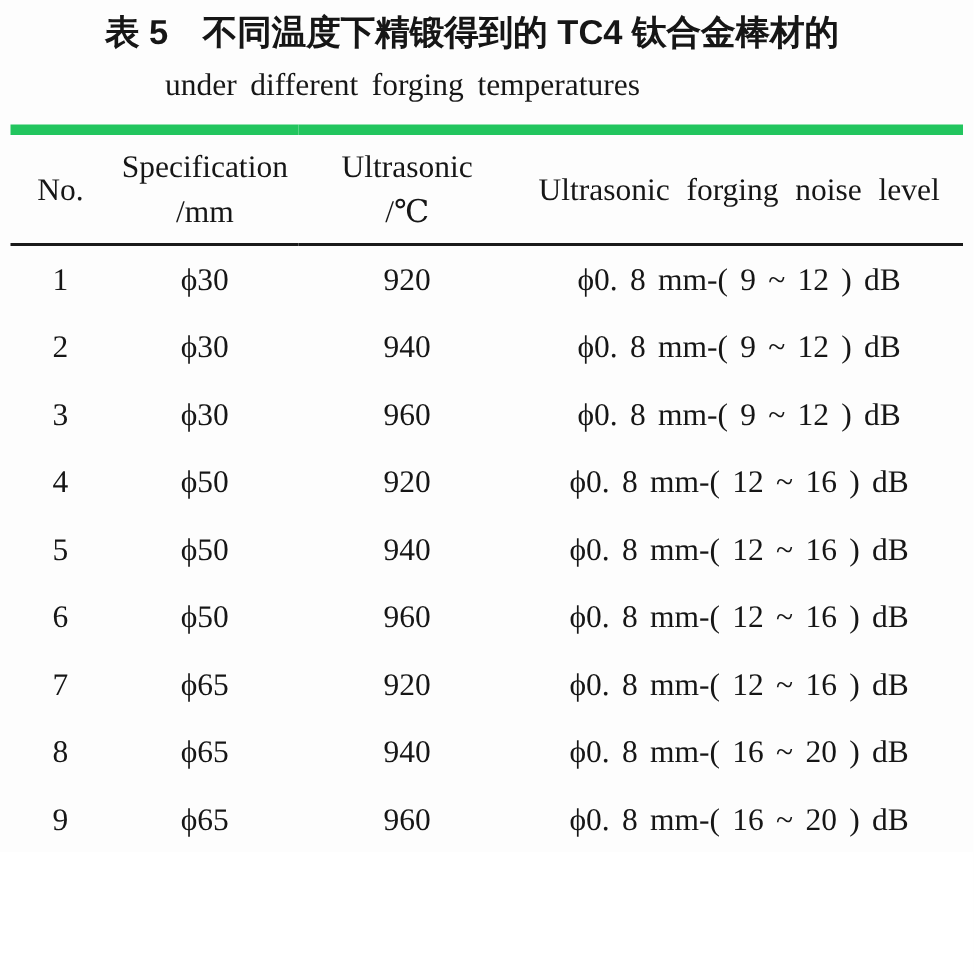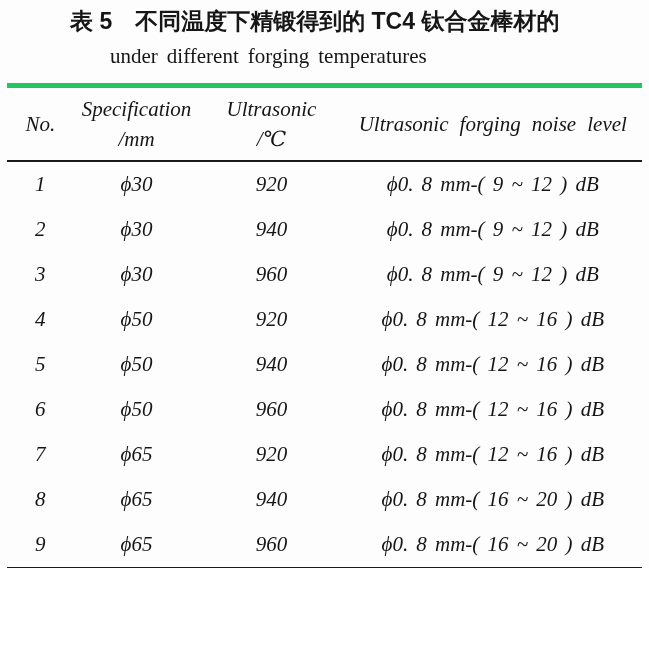--- a/index.html
+++ b/index.html
@@ -27,24 +27,23 @@
     white-space: pre;
     word-spacing: 0.18em;
   }
   .caption-en-line1 { margin-left: 18px; margin-top: 9px; }
   .caption-en-line2 { margin-left: 110px; }
   table.data-table {
     border-collapse: collapse;
     table-layout: fixed;
     width: 635px;
     margin: 9px 0 0 7px;
-    border-top: 5px solid #22c55e;
+    border-top: 7px solid #22c55e;
     border-bottom: 3px solid #1a1a1a;
     font-size: 21px;
-    font-style: italic;
   }
   table.data-table thead th {
     border-bottom: 2px solid #1a1a1a;
     font-weight: normal;
     height: 72px;
     text-align: center;
     vertical-align: middle;
     line-height: 30px;
     word-spacing: 0.28em;
     padding: 0;

